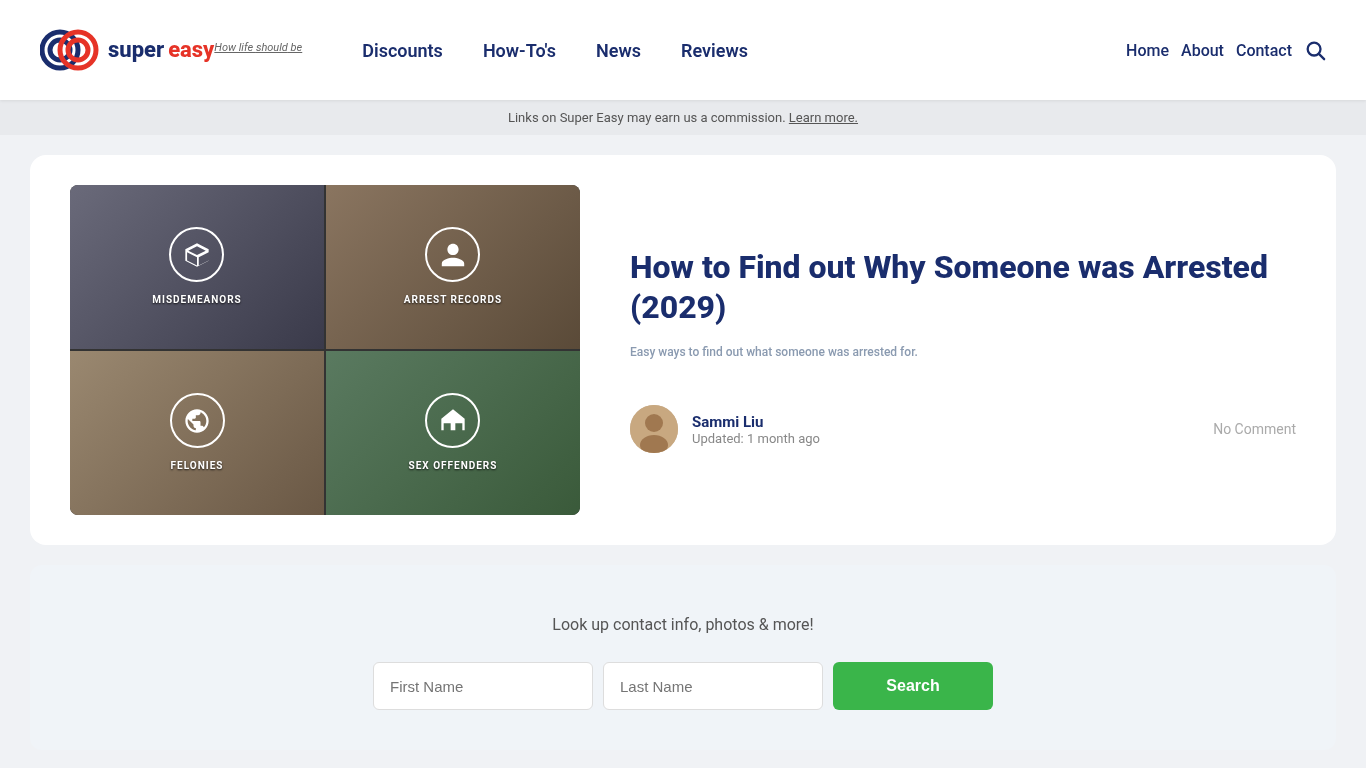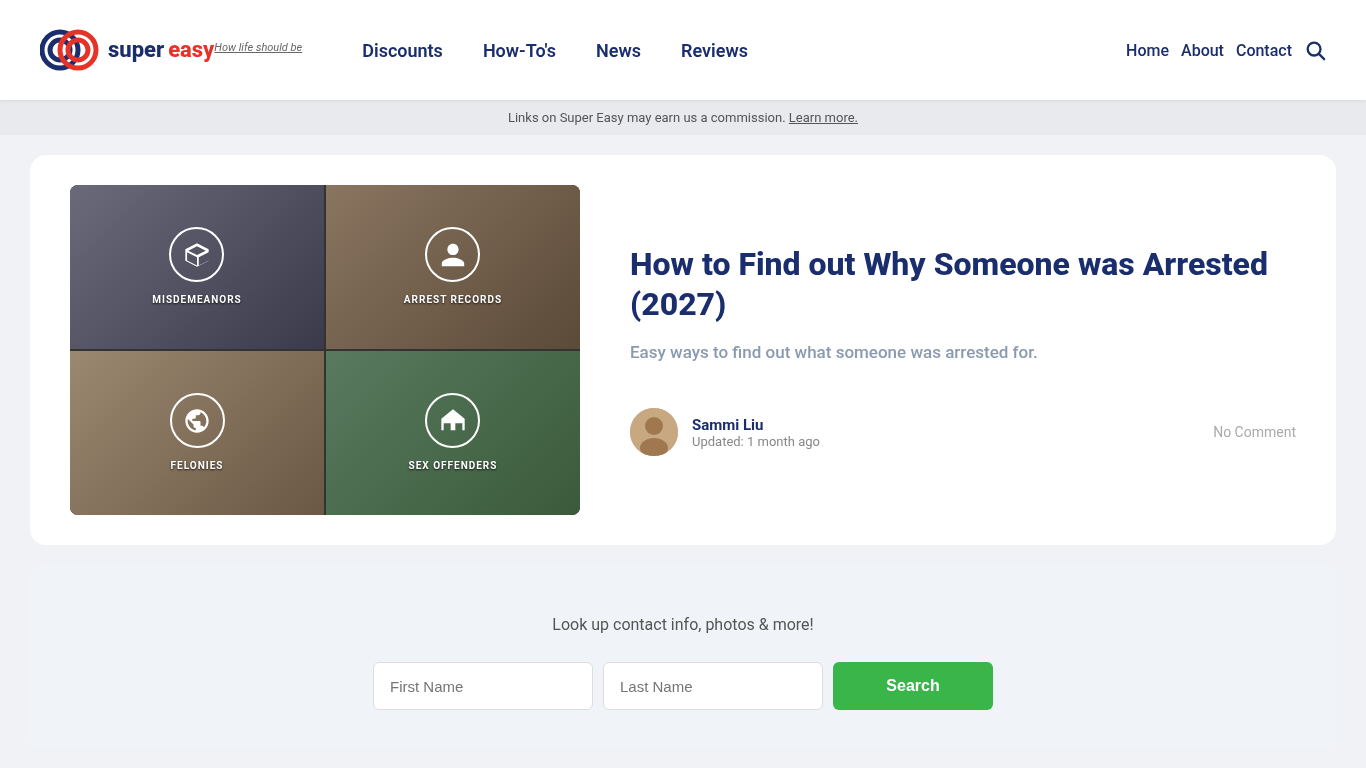--- a/index.html
+++ b/index.html
@@ -167,21 +167,21 @@
       flex: 1;
     }
     .article-title {
       font-size: 32px;
       font-weight: 800;
       color: #1a2d6d;
       line-height: 1.25;
       margin-bottom: 18px;
     }
     .article-subtitle {
-      font-size: 17px;
+      font-size: 12px;
       color: #8a9ab0;
       font-weight: 500;
       margin-bottom: 46px;
     }
     .author-row {
       display: flex;
       align-items: center;
       gap: 14px;
     }
     .author-avatar {
@@ -354,21 +354,21 @@
             <svg width="28" height="28" viewBox="0 0 24 24" fill="white">
                 <path d="M10 20v-6H4v6H2V10l10-8 10 8v10h-2v-6h-6v6h-4z"></path>
               </svg>
           </div>
           <span style="color:#fff;font-size:10px;font-weight:700;letter-spacing:1px;text-shadow:0 1px 2px rgba(0,0,0,0.8);">SEX OFFENDERS</span>
         </div>
       </div>
     </div>
 
     <div class="article-text">
-      <h1 class="article-title">How to Find out Why Someone was Arrested (2027)</h1>
+      <h1 class="article-title">How to Find out Why Someone was Arrested (2029)</h1>
       <p class="article-subtitle">Easy ways to find out what someone was arrested for.</p>
       <div class="author-row">
         <div class="author-avatar">
 
           <svg width="48" height="48" viewBox="0 0 48 48">
             <rect width="48" height="48" fill="#c8a880"></rect>
             <circle cx="24" cy="18" r="9" fill="#a07850"></circle>
             <ellipse cx="24" cy="40" rx="14" ry="10" fill="#a07850"></ellipse>
           </svg>
         </div>

